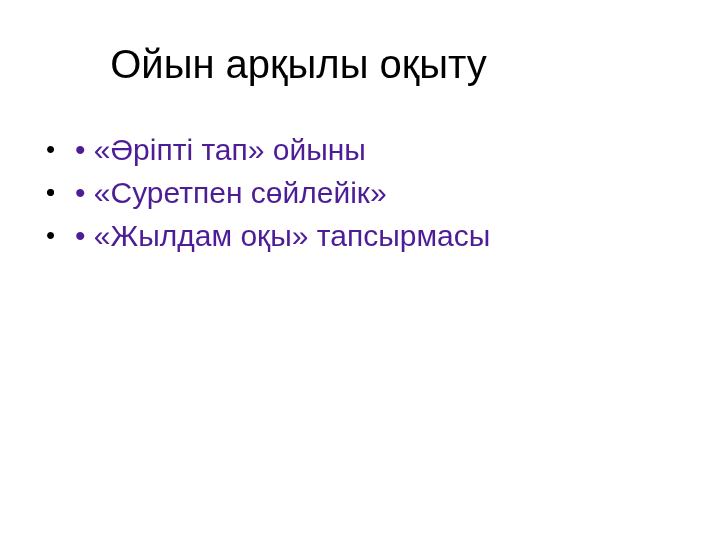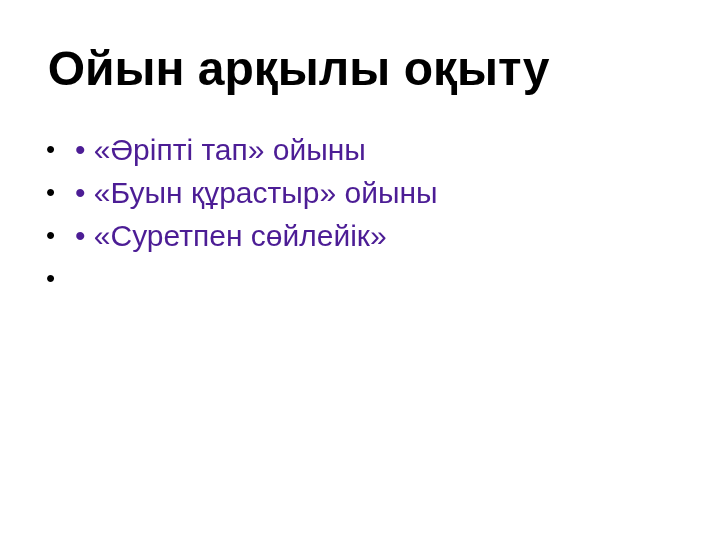--- a/index.html
+++ b/index.html
@@ -16,22 +16,22 @@
     font-family: "Liberation Sans", sans-serif;
     color: #000000;
   }
   .slide-title {
     position: absolute;
     top: 40px;
     left: 0;
     width: 597px;
     margin: 0;
     text-align: center;
-    font-size: 48px;
-    font-weight: 700;
+    font-size: 40px;
+    font-weight: 400;
     letter-spacing: 0px;
     line-height: 1.2;
     color: #000000;
   }
   .bullet-list {
     position: absolute;
     top: 128px;
     left: 0;
     width: 680px;
     margin: 0;
@@ -64,23 +64,23 @@
 <div class="slide">
   <h1 class="slide-title">Ойын арқылы оқыту</h1>
 
   <ul class="bullet-list">
     <li class="bullet-item">
       <span class="bullet-marker">•</span>
       <span class="bullet-text">• «Әріпті тап» ойыны</span>
     </li>
     <li class="bullet-item">
       <span class="bullet-marker">•</span>
-      <span class="bullet-text">• «Буын құрастыр» ойыны</span>
     </li>
     <li class="bullet-item">
       <span class="bullet-marker">•</span>
       <span class="bullet-text">• «Суретпен сөйлейік»</span>
     </li>
     <li class="bullet-item">
       <span class="bullet-marker">•</span>
+      <span class="bullet-text">• «Жылдам оқы» тапсырмасы</span>
     </li>
   </ul>
 </div>
 
 </body></html>

